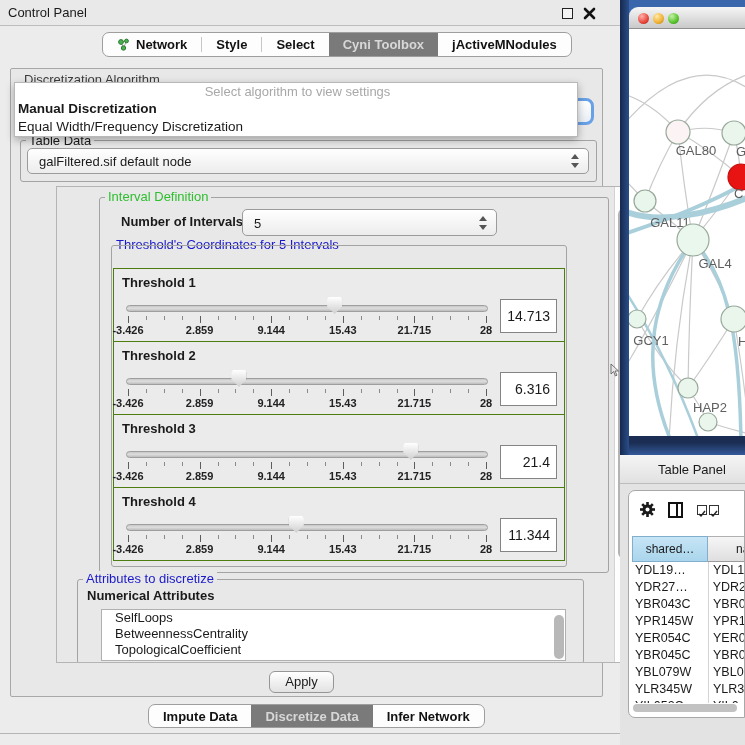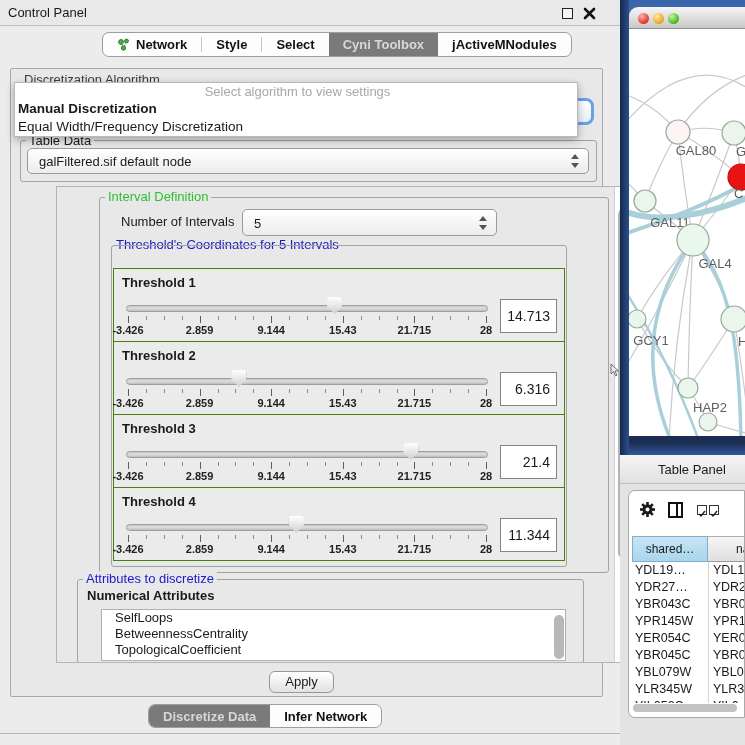--- a/index.html
+++ b/index.html
@@ -43,21 +43,21 @@
   .spinner .up { top:0; border-bottom:5px solid #555; }
   .spinner .dn { bottom:0; border-top:5px solid #555; }
   .td-combo { left:27px; top:148px; width:562px; height:26px; }
 
   .scrollbox { left:20px; top:186px; width:579px; height:477px; border:1px solid #b4b4b4; background:#e8e8e8; overflow:hidden;margin-left:36px; }
   .vscroll-track { position:absolute; left:557px; top:0; width:21px; height:477px; background:linear-gradient(90deg,#ffffff,#f2f2f2); border-left:1px solid #d2d2d2; }
   .vscroll-thumb { position:absolute; left:561px; top:21px; width:13px; height:351px; background:#b3b3b3; border-radius:7px; }
 
   .interval-group { left:42px; top:10px; width:510px; height:376px; background:transparent; }
   .il-label { left:48px; top:2px; }
-  .num-label { position:absolute; left:64px; top:27px; font-weight:normal; }
+  .num-label { position:absolute; left:64px; top:27px; font-weight:bold; }
   .num-combo { left:185px; top:22px; width:255px; height:27px; }
   .thr-grouplabel { left:56px; top:50px; }
   .thr-group { left:54px; top:58px; width:456px; height:322px; }
 
   .thr-panel { position:absolute; left:56px; width:452px; height:74px; border:1px solid #4d7c0f; background:#ebebeb; }
   .thr-label { position:absolute; left:8px; top:6px; font-weight:bold; font-size:13px; }
   .sl-track { position:absolute; left:12px; top:36px; width:362px; height:7px; border:1px solid #9e9e9e; border-radius:4px; background:linear-gradient(#c7c7c7,#dedede 45%,#bdbdbd); }
   .sl-thumb { position:absolute; top:28px; width:15px; height:17px; background:linear-gradient(180deg,#ffffff,#cfcfcf); clip-path:polygon(10% 0,90% 0,100% 15%,100% 55%,50% 100%,0 55%,0 15%); filter:drop-shadow(0 0 1px #777); }
   .tick { position:absolute; top:47px; width:1px; height:4px; background:#8a8a8a; }
   .tick.major { height:7px; background:#5d5d5d; }
@@ -327,20 +327,23 @@
     </div>
   <div class="attr-scroll-thumb"></div>
 
   <div class="vscroll-track"></div>
   <div class="vscroll-thumb"></div>
 </div>
 
 <div class="abs apply-btn">Apply</div>
 
 <div class="abs bottom-tabbar">
+  <div class="tab">
+      <span>Impute Data</span>
+    </div>
   <div class="tab sel">
       <span>Discretize Data</span>
     </div>
   <div class="tab">
       <span>Infer Network</span>
     </div>
 </div>
 <div class="abs cp-bottomline"></div>
 
 <div class="abs net-frame"></div>

